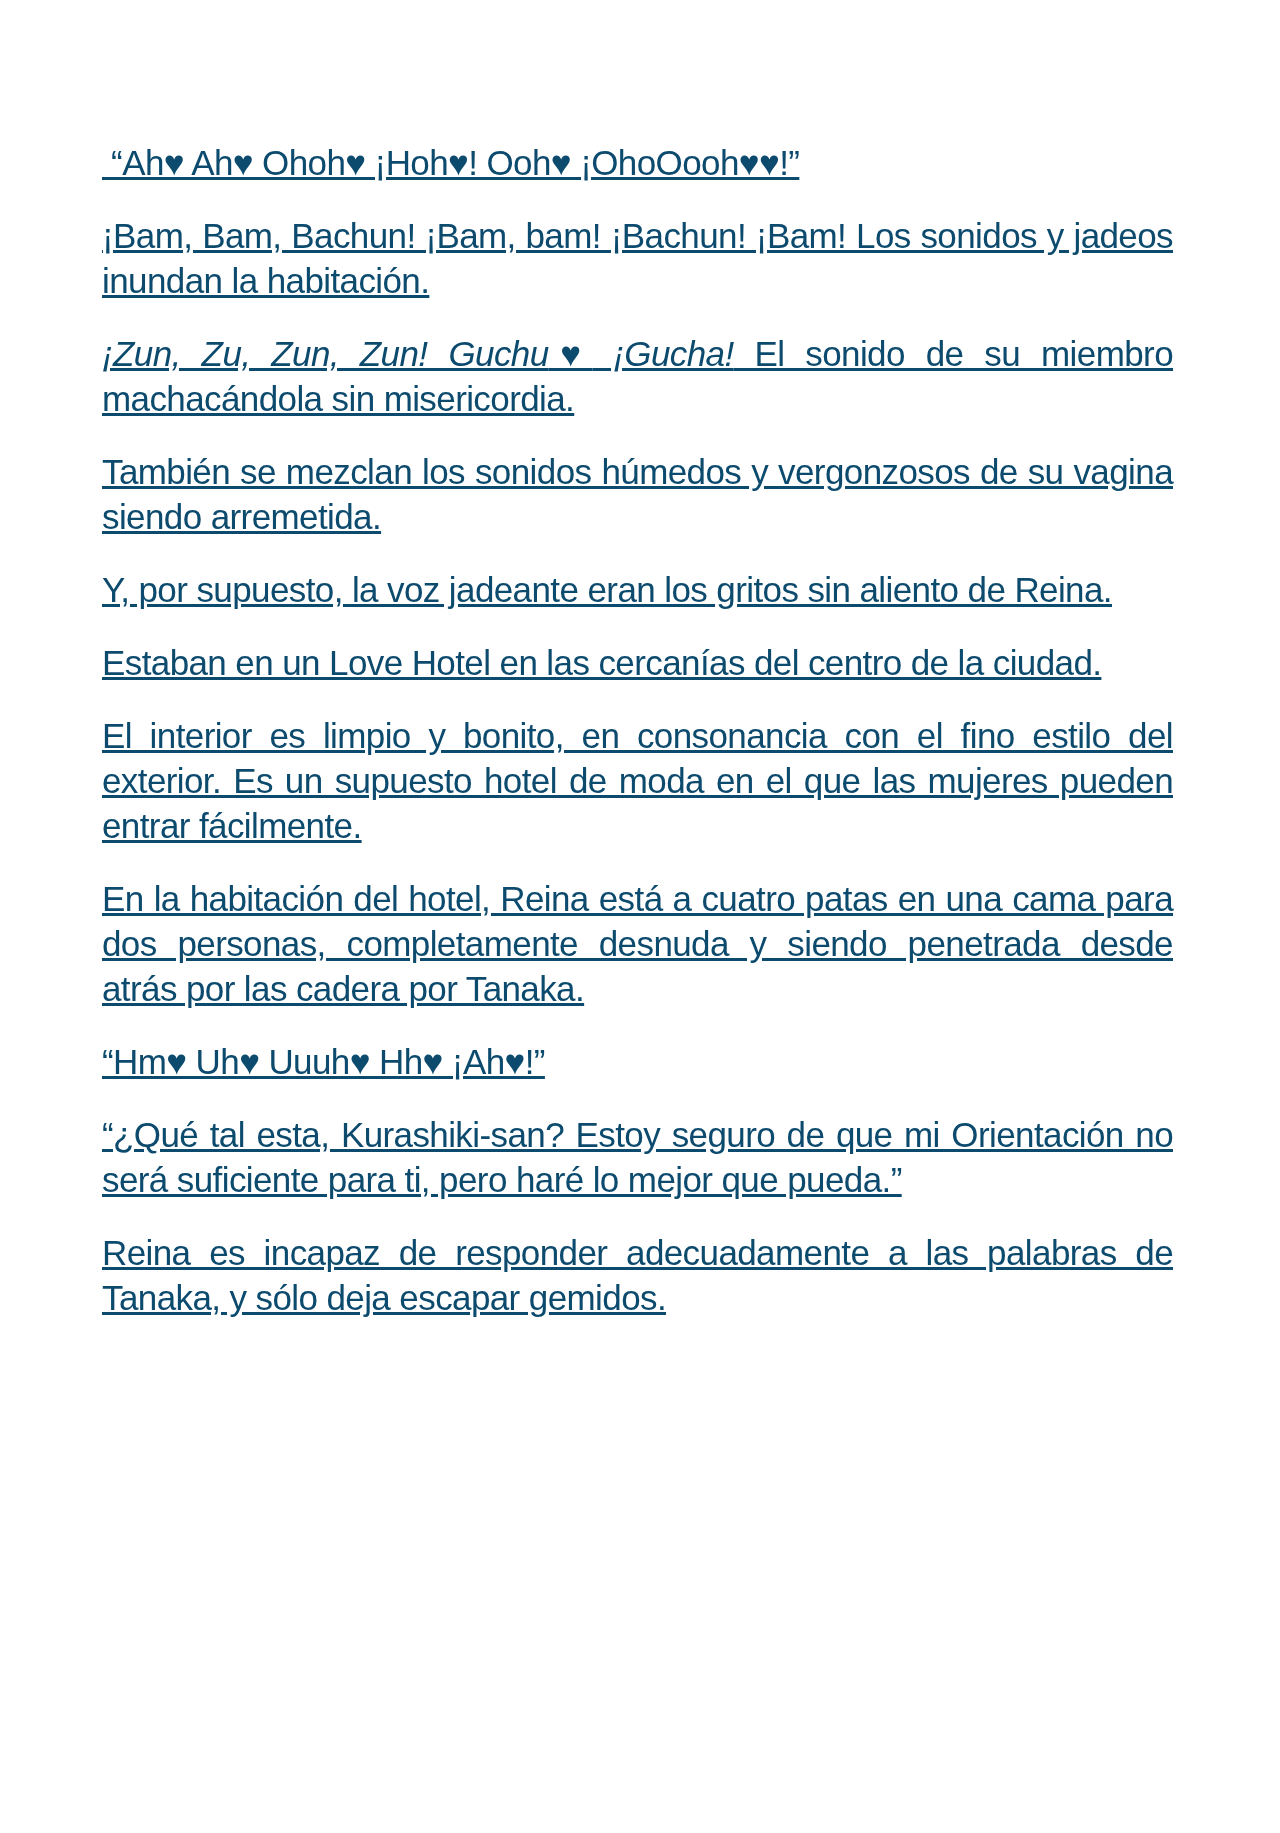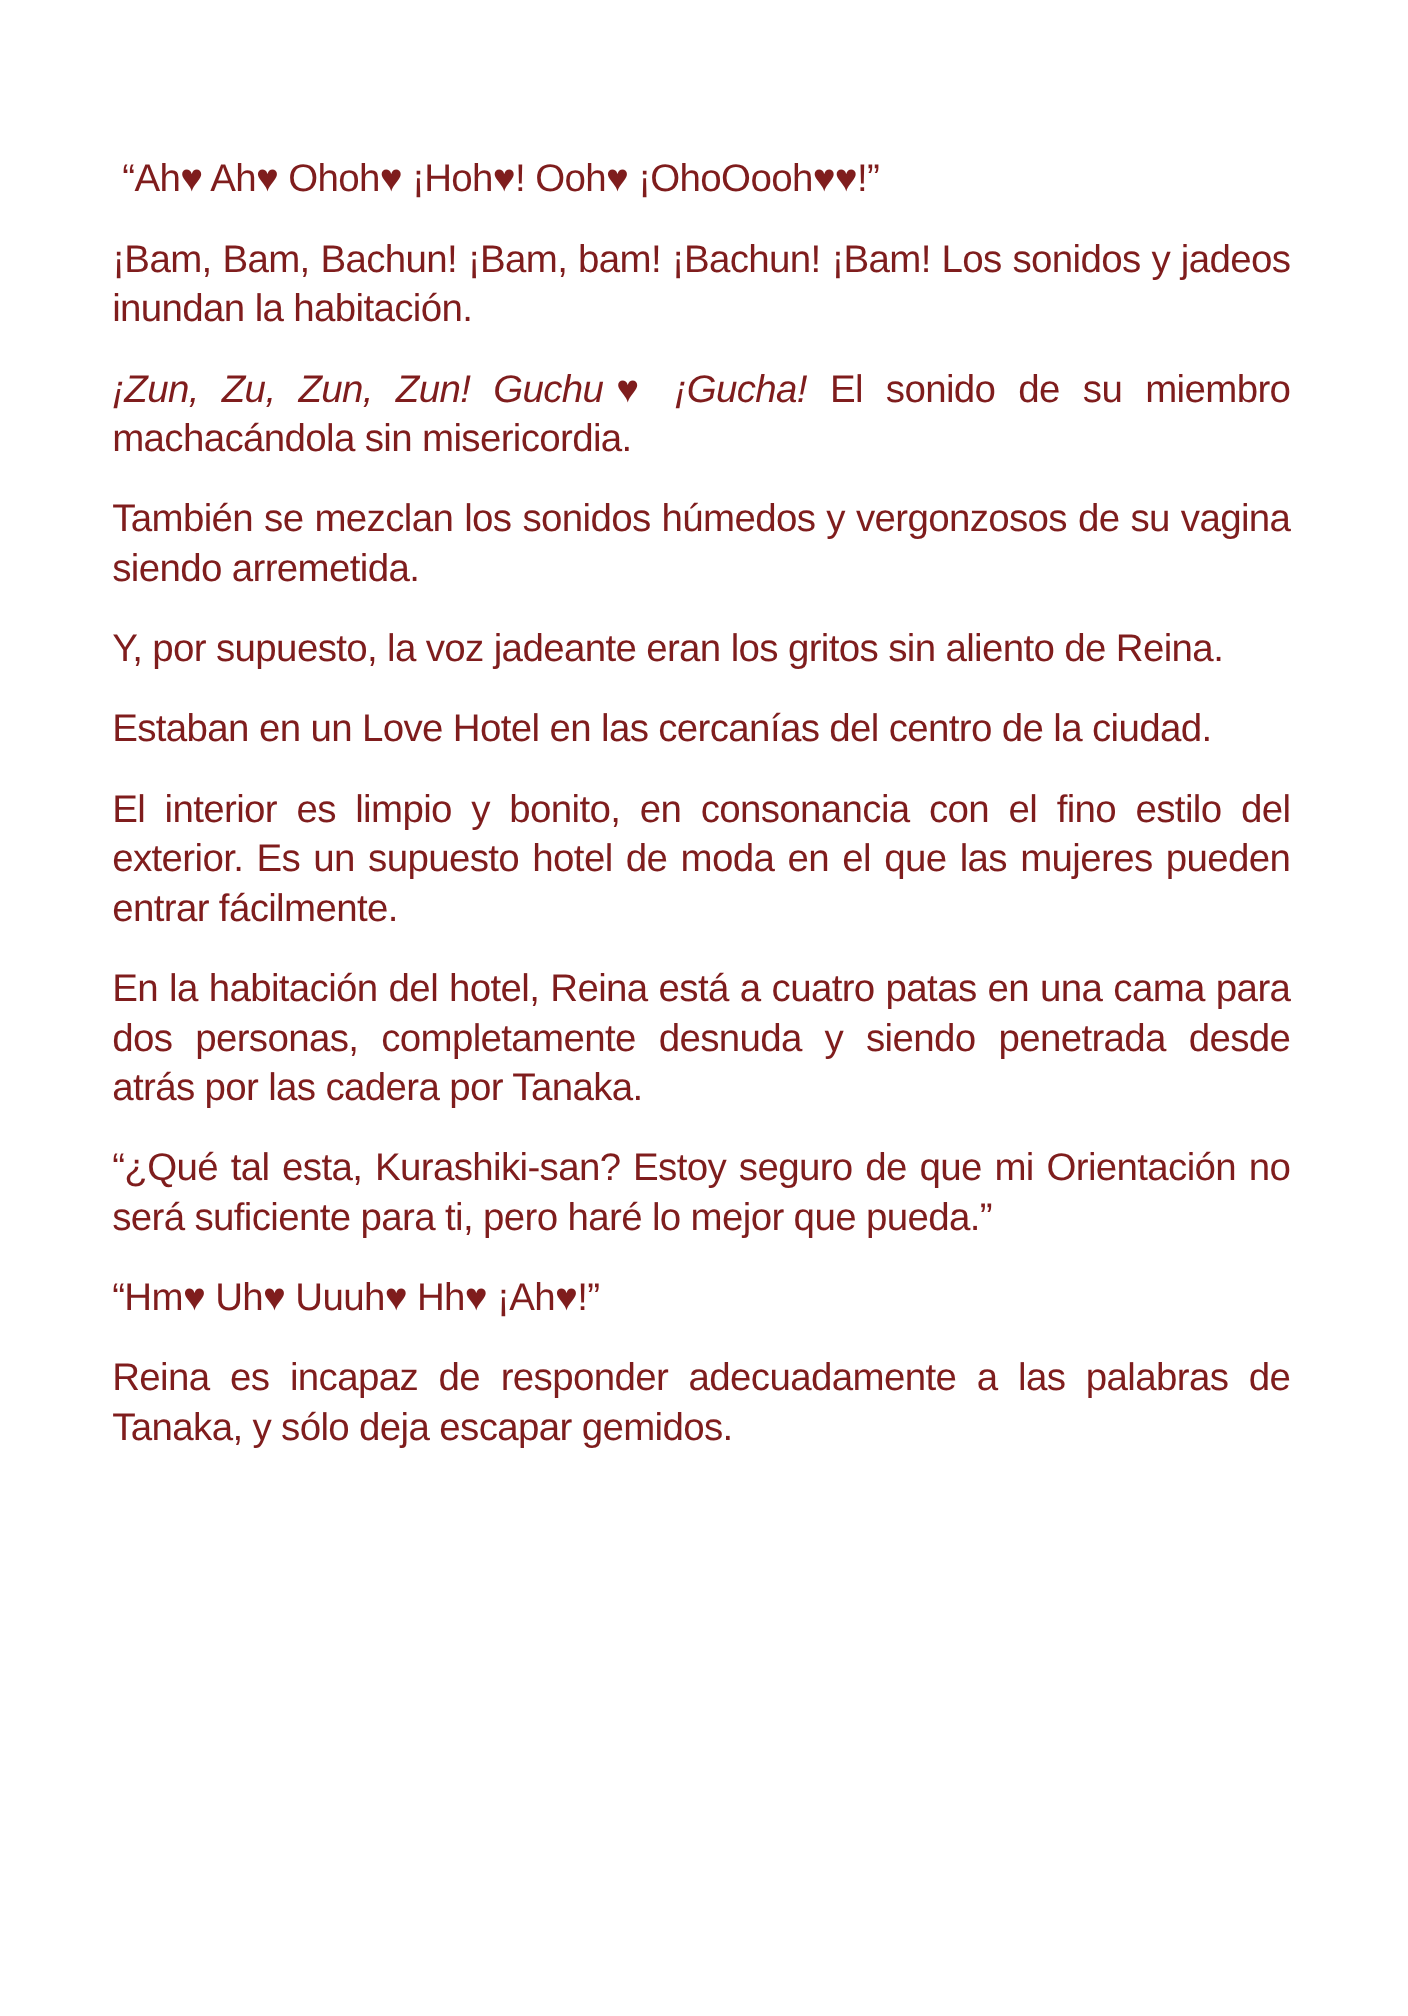--- a/index.html
+++ b/index.html
@@ -14,24 +14,25 @@
     font-family: "Liberation Sans", "DejaVu Sans", sans-serif;
   }
   .page {
     box-sizing: border-box;
     width: 1280px;
     height: 1833px;
     padding: 140px 107px 0 102px;
     background: #ffffff;
   }
   .doc {
-    color: #7f1d1d;
+    color: #0c4a6e;
     font-size: 35px;
     line-height: 45px;
     letter-spacing: -0.6px;
+    text-decoration: underline;
   }
   .doc p.para {
     margin: 0 0 28px 0;
     text-align: justify;
     text-justify: inter-word;
   }
   .doc p.para:last-child {
     margin-bottom: 16px;
   }
   .doc .italic {
@@ -44,17 +45,17 @@
 <main class="page">
   <article class="doc">
       <p class="para"><span class="">&nbsp;“Ah♥ Ah♥ Ohoh♥ ¡Hoh♥! Ooh♥ ¡OhoOooh♥♥!”</span></p>
       <p class="para"><span class="">¡Bam, Bam, Bachun! ¡Bam, bam! ¡Bachun! ¡Bam! Los sonidos y jadeos inundan la habitación.</span></p>
       <p class="para"><span class="italic">¡Zun, Zu, Zun, Zun! Guchu</span><span class="">♥</span><span class="italic"> ¡Gucha!</span><span class=""> El sonido de su miembro machacándola sin misericordia.</span></p>
       <p class="para"><span class="">También se mezclan los sonidos húmedos y vergonzosos de su vagina siendo arremetida.</span></p>
       <p class="para"><span class="">Y, por supuesto, la voz jadeante eran los gritos sin aliento de Reina.</span></p>
       <p class="para"><span class="">Estaban en un Love Hotel en las cercanías del centro de la ciudad.</span></p>
       <p class="para"><span class="">El interior es limpio y bonito, en consonancia con el fino estilo del exterior. Es un supuesto hotel de moda en el que las mujeres pueden entrar fácilmente.</span></p>
       <p class="para"><span class="">En la habitación del hotel, Reina está a cuatro patas en una cama para dos personas, completamente desnuda y siendo penetrada desde atrás por las cadera por Tanaka.</span></p>
+      <p class="para"><span class="">“Hm♥ Uh♥ Uuuh♥ Hh♥ ¡Ah♥!”</span></p>
       <p class="para"><span class="">“¿Qué tal esta, Kurashiki-san? Estoy seguro de que mi Orientación no será suficiente para ti, pero haré lo mejor que pueda.”</span></p>
-      <p class="para"><span class="">“Hm♥ Uh♥ Uuuh♥ Hh♥ ¡Ah♥!”</span></p>
       <p class="para"><span class="">Reina es incapaz de responder adecuadamente a las palabras de Tanaka, y sólo deja escapar gemidos.</span></p>
     </article>
 </main>
 
 </body></html>

